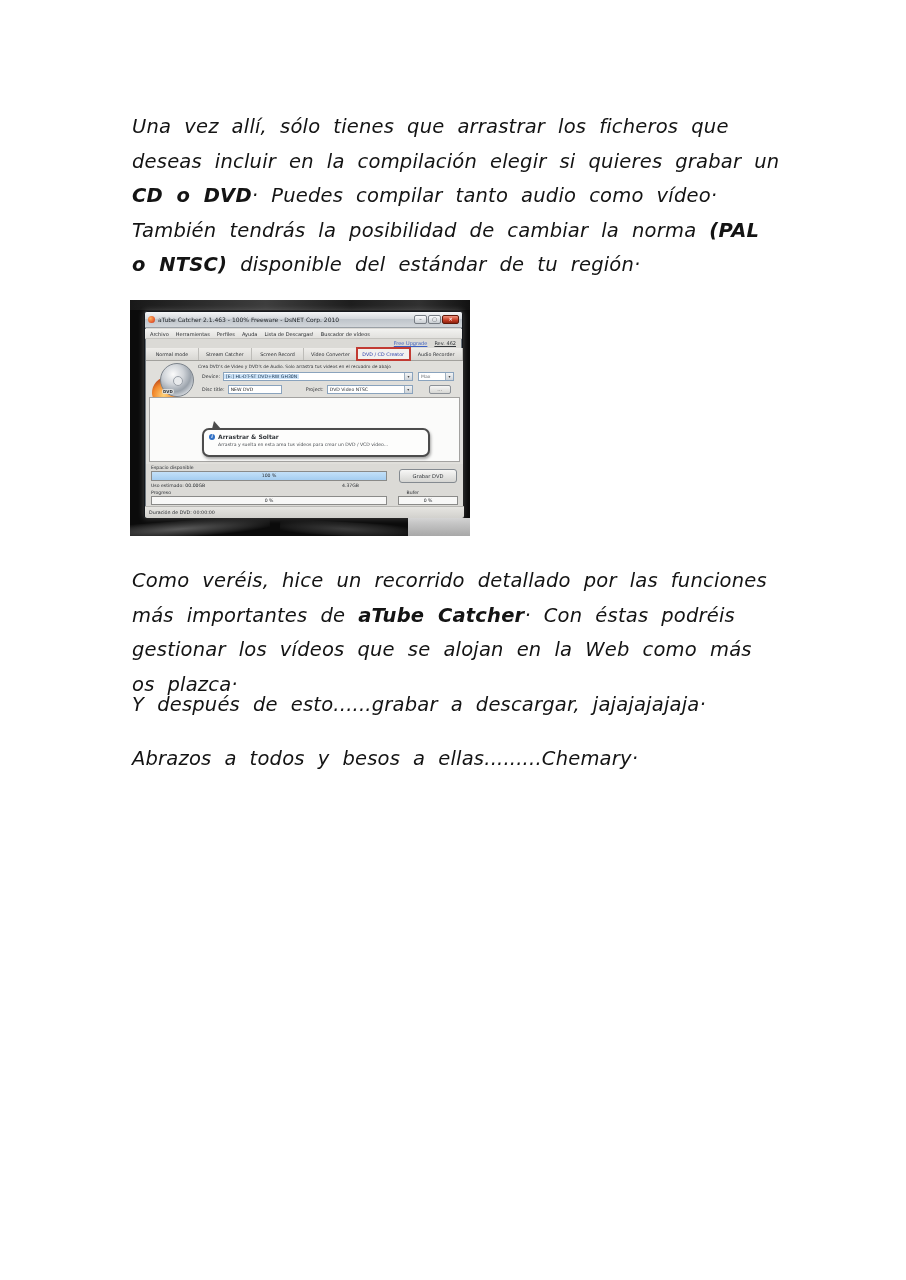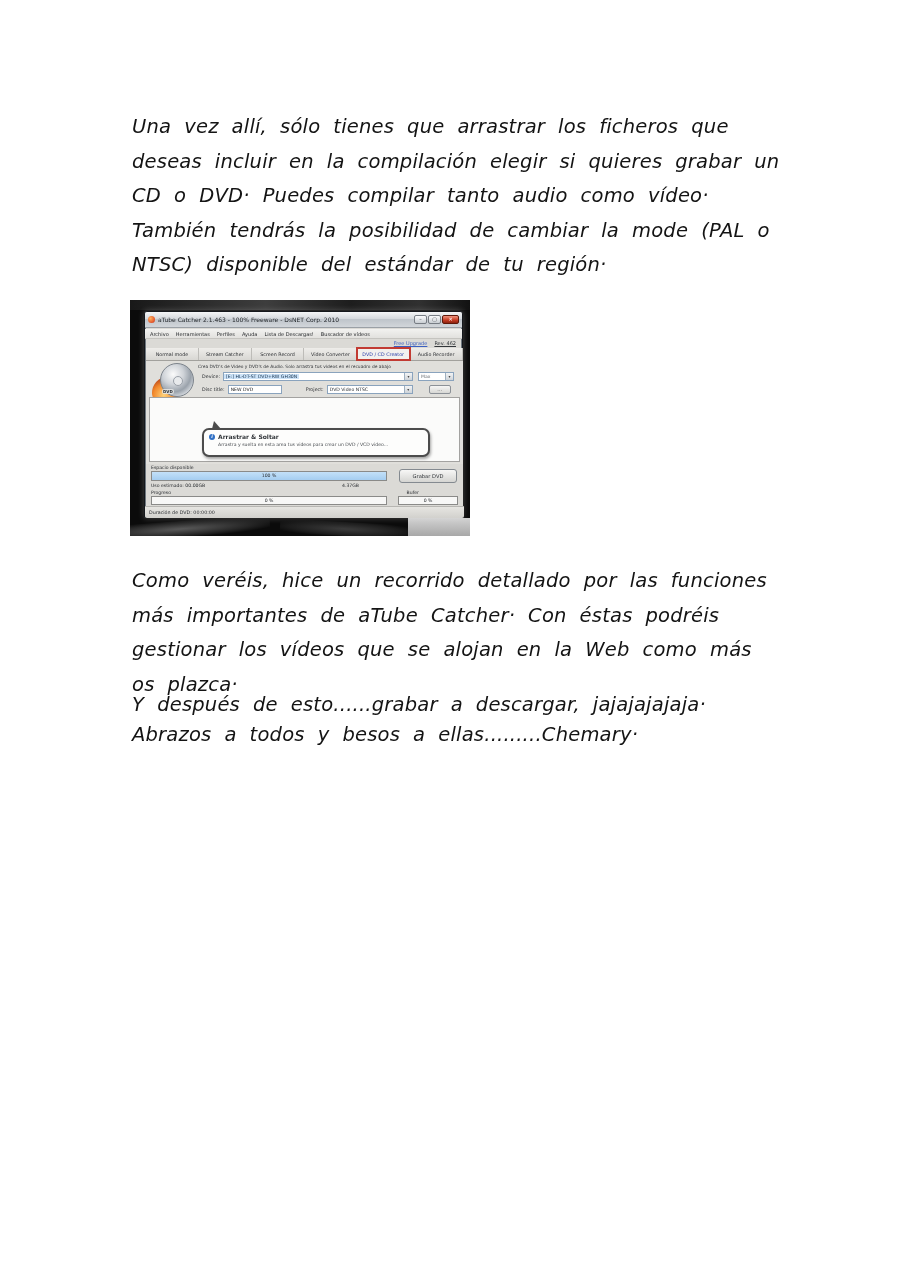--- a/index.html
+++ b/index.html
@@ -6,21 +6,21 @@
   html,body { width:906px; height:1280px; background:#ffffff; overflow:hidden; }
   body { font-family:"DejaVu Sans", sans-serif; position:relative; }
 
   
   .para {
     position:absolute; left:132px; width:652px;
     font-family:"DejaVu Sans", sans-serif;
     font-style:italic; font-size:19.5px; line-height:34.5px;
     color:#141414; letter-spacing:.2px; word-spacing:.34em;
   }
-  .para b { font-weight:normal; }
+  .para b { font-weight:bold; }
 
   
   .shot {
     position:absolute; left:130px; top:300px; width:340px; height:236px;
     background:#0b0b0b; overflow:hidden;
   }
   .shot .streak-top {
     position:absolute; left:0; top:0; width:340px; height:10px;
     background:linear-gradient(90deg,#1c1c1c,#4a4a4a 40%,#222 65%,#3a3a3a 85%,#141414);
     opacity:.8;
@@ -142,21 +142,21 @@
 
   .statusbar { position:absolute; left:0; top:194px; width:319px; height:12px;
     background:linear-gradient(180deg,#e6e5e1,#d2d1cd); border-top:1px solid #b7b6b2;
     font-size:4.8px; color:#2a2d31; line-height:12px; padding-left:4px; border-radius:0 0 2px 2px; }
 </style>
 </head>
 <body>
 
 <div class="page">
 
-  <p class="para" style="top:110px"><span>Una vez allí, sólo tienes que arrastrar los ficheros que deseas incluir en la compilación elegir si quieres grabar un </span><b>CD o DVD</b><span>· Puedes compilar tanto audio como vídeo· También tendrás la posibilidad de cambiar la mode </span><b>(PAL o NTSC)</b><span> disponible del estándar de tu región·</span></p>
+  <p class="para" style="top:110px"><span>Una vez allí, sólo tienes que arrastrar los ficheros que deseas incluir en la compilación elegir si quieres grabar un </span><b>CD o DVD</b><span>· Puedes compilar tanto audio como vídeo· También tendrás la posibilidad de cambiar la norma </span><b>(PAL o NTSC)</b><span> disponible del estándar de tu región·</span></p>
 
   <div class="shot">
     <div class="streak-top"></div>
 
     <div class="win">
 
       <div class="titlebar">
         <div class="appicon"></div>
         <div class="titletext">aTube Catcher 2.1.463 - 100% Freeware - DsNET Corp. 2010</div>
         <div class="caption-btns">
@@ -263,15 +263,15 @@
       <div class="whitepatch">
         
       </div>
     </div>
   </div>
 
   <p class="para" style="top:564px"><span>Como veréis, hice un recorrido detallado por las funciones más importantes de </span><b>aTube Catcher</b><span>· Con éstas podréis gestionar los vídeos que se alojan en la Web como más os plazca·</span></p>
 
   <p class="para" style="top:688px">Y después de esto......grabar a descargar, jajajajajaja·</p>
 
-  <p class="para" style="top:718px">Abrazos a todos y besos a ellas.........Chemary·</p>
+  <p class="para" style="top:742px">Abrazos a todos y besos a ellas.........Chemary·</p>
 
 </div>
 
 </body></html>

